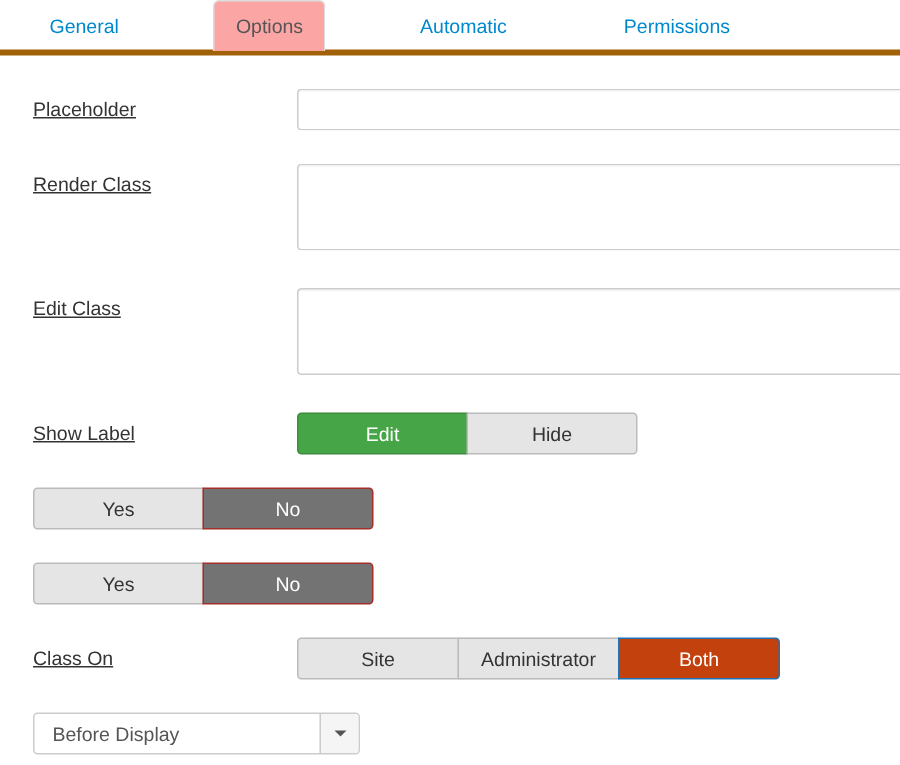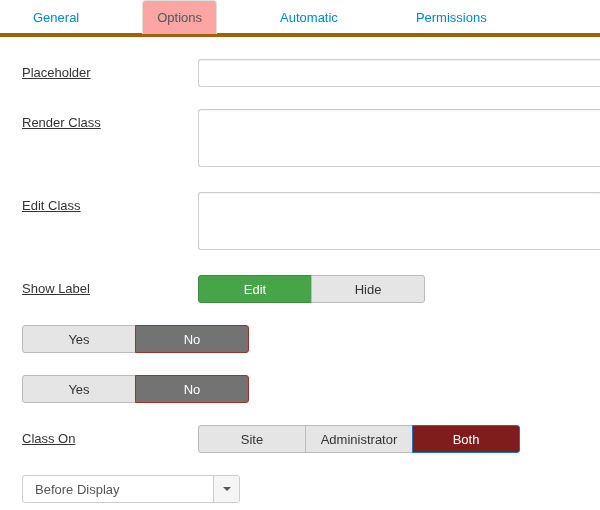--- a/index.html
+++ b/index.html
@@ -110,21 +110,21 @@
     background: #46a546;
     border-color: #3d8b3d;
     color: #fff;
   }
   .btn.red {
     background: #737373;
     border-color: #a32f29;
     color: #fff;
   }
   .btn.blue {
-    background: #7f1d1d;
+    background: #c2410c;
     border-color: #1f72b5;
     color: #fff;
   }
 
   
   .two .btn { width: 114px; }
 
   
   .three .btn { width: 108px; }
 

